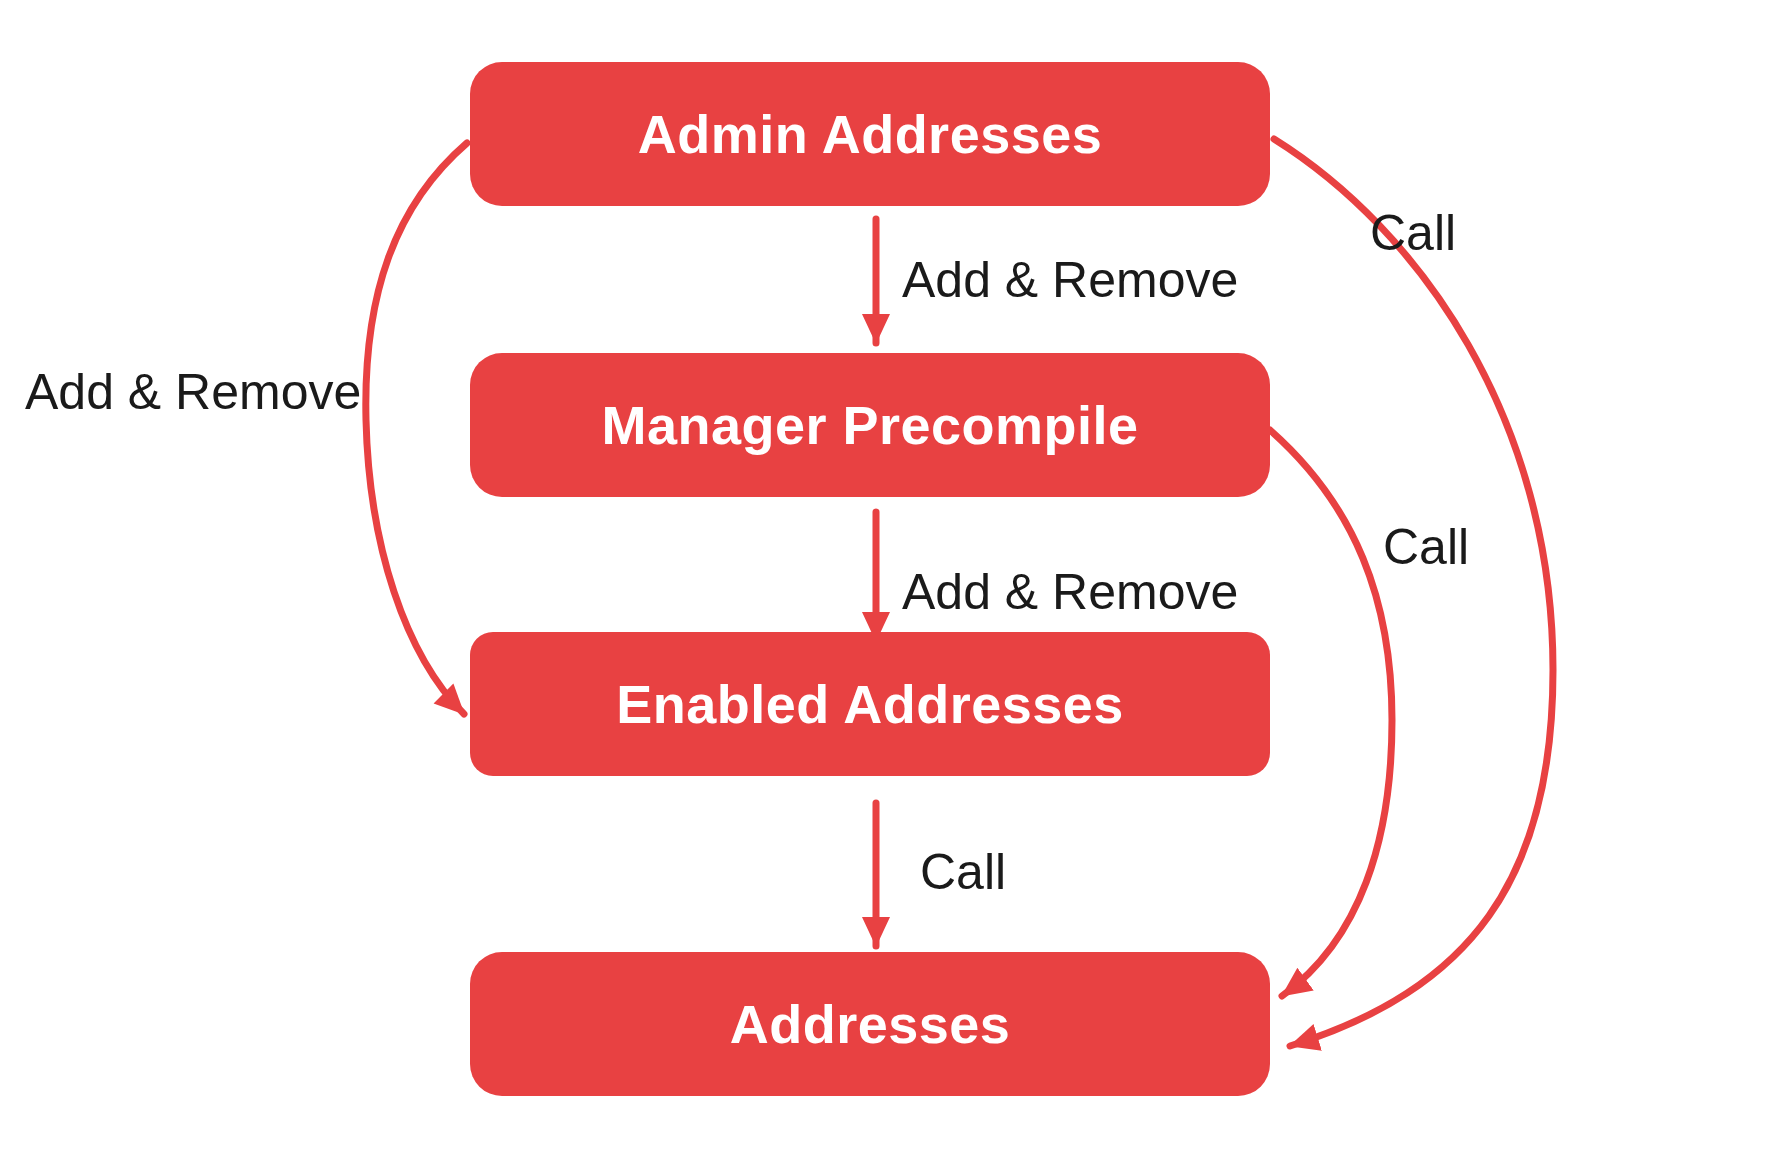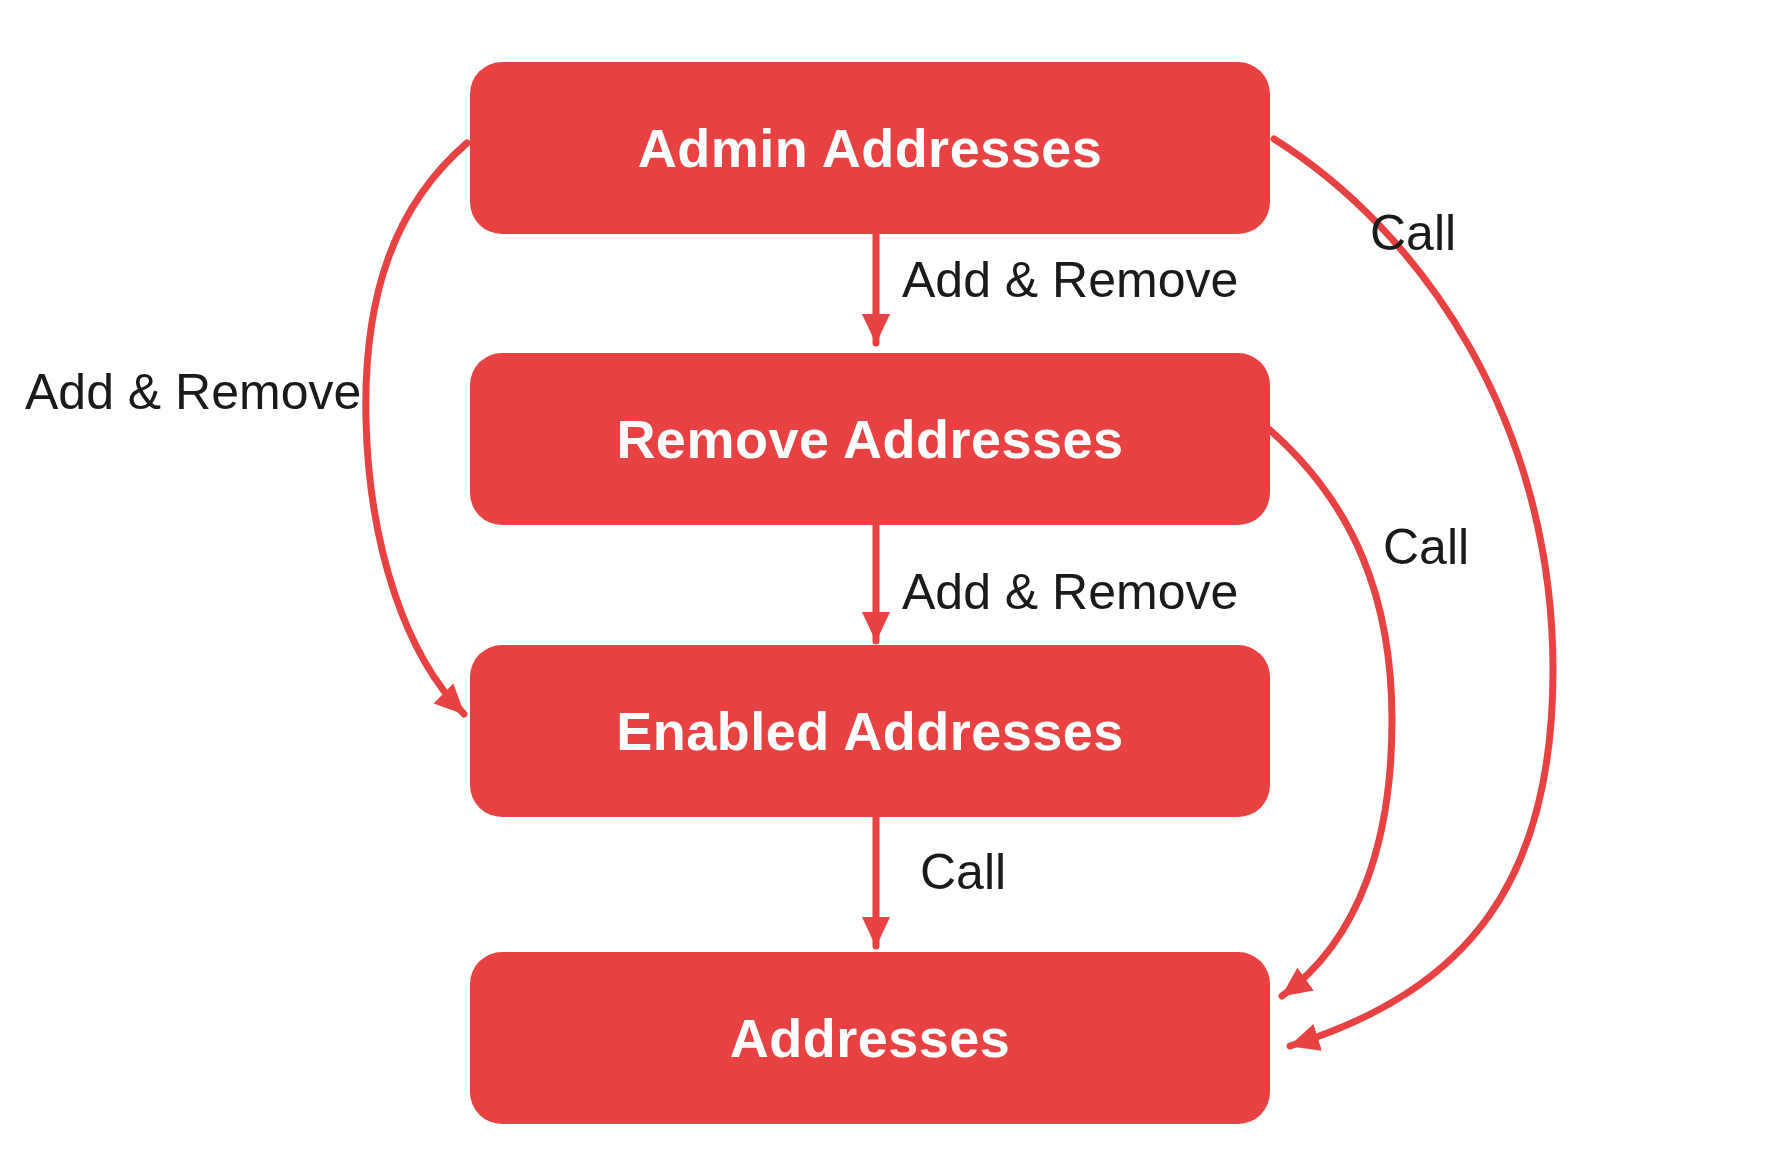--- a/index.html
+++ b/index.html
@@ -20,34 +20,34 @@
   #edge-layer {
     position: absolute;
     left: 0; top: 0;
     width: 1766px;
     height: 1168px;
   }
   .node {
     position: absolute;
     left: 470px;
     width: 800px;
-    height: 172px;
+    height: 144px;
     background: #e84142;
     border-radius: 32px;
     display: flex;
     align-items: center;
     justify-content: center;
     color: #ffffff;
     font-size: 54px;
     font-weight: bold;
     letter-spacing: 0.5px;
   }
   .node-admin      { top: 62px;  }
   .node-manager    { top: 353px; }
-  .node-enabled    { top: 645px; }
+  .node-enabled    { top: 632px; border-radius: 23px; }
   .node-precompile { top: 952px; }
   .edge-label {
     position: absolute;
     color: #1a1a1a;
     font-size: 50px;
     line-height: 1.1;
     white-space: nowrap;
   }
   .lbl-add-remove-top  { left: 902px;  top: 253px; }
   .lbl-add-remove-mid  { left: 902px;  top: 565px; }
@@ -85,21 +85,21 @@
     <path class="edge-path" marker-end="url(#arrowhead)" d="M 1274 139 C 1420 230, 1553 420, 1553 670 C 1553 880, 1470 990, 1290 1046" stroke="#e84142"></path>
 
     <path class="edge-path" marker-end="url(#arrowhead)" d="M 1270 430 C 1355 505, 1392 600, 1392 720 C 1392 840, 1360 940, 1282 996" stroke="#e84142"></path>
   </svg>
 
   <div class="node node-admin">
     <span>Admin Addresses</span>
   </div>
 
   <div class="node node-manager">
-    <span>Remove Addresses</span>
+    <span>Manager Precompile</span>
   </div>
 
   <div class="node node-enabled">
     <span>Enabled Addresses</span>
   </div>
 
   <div class="node node-precompile">
     <span>Addresses</span>
   </div>
 

